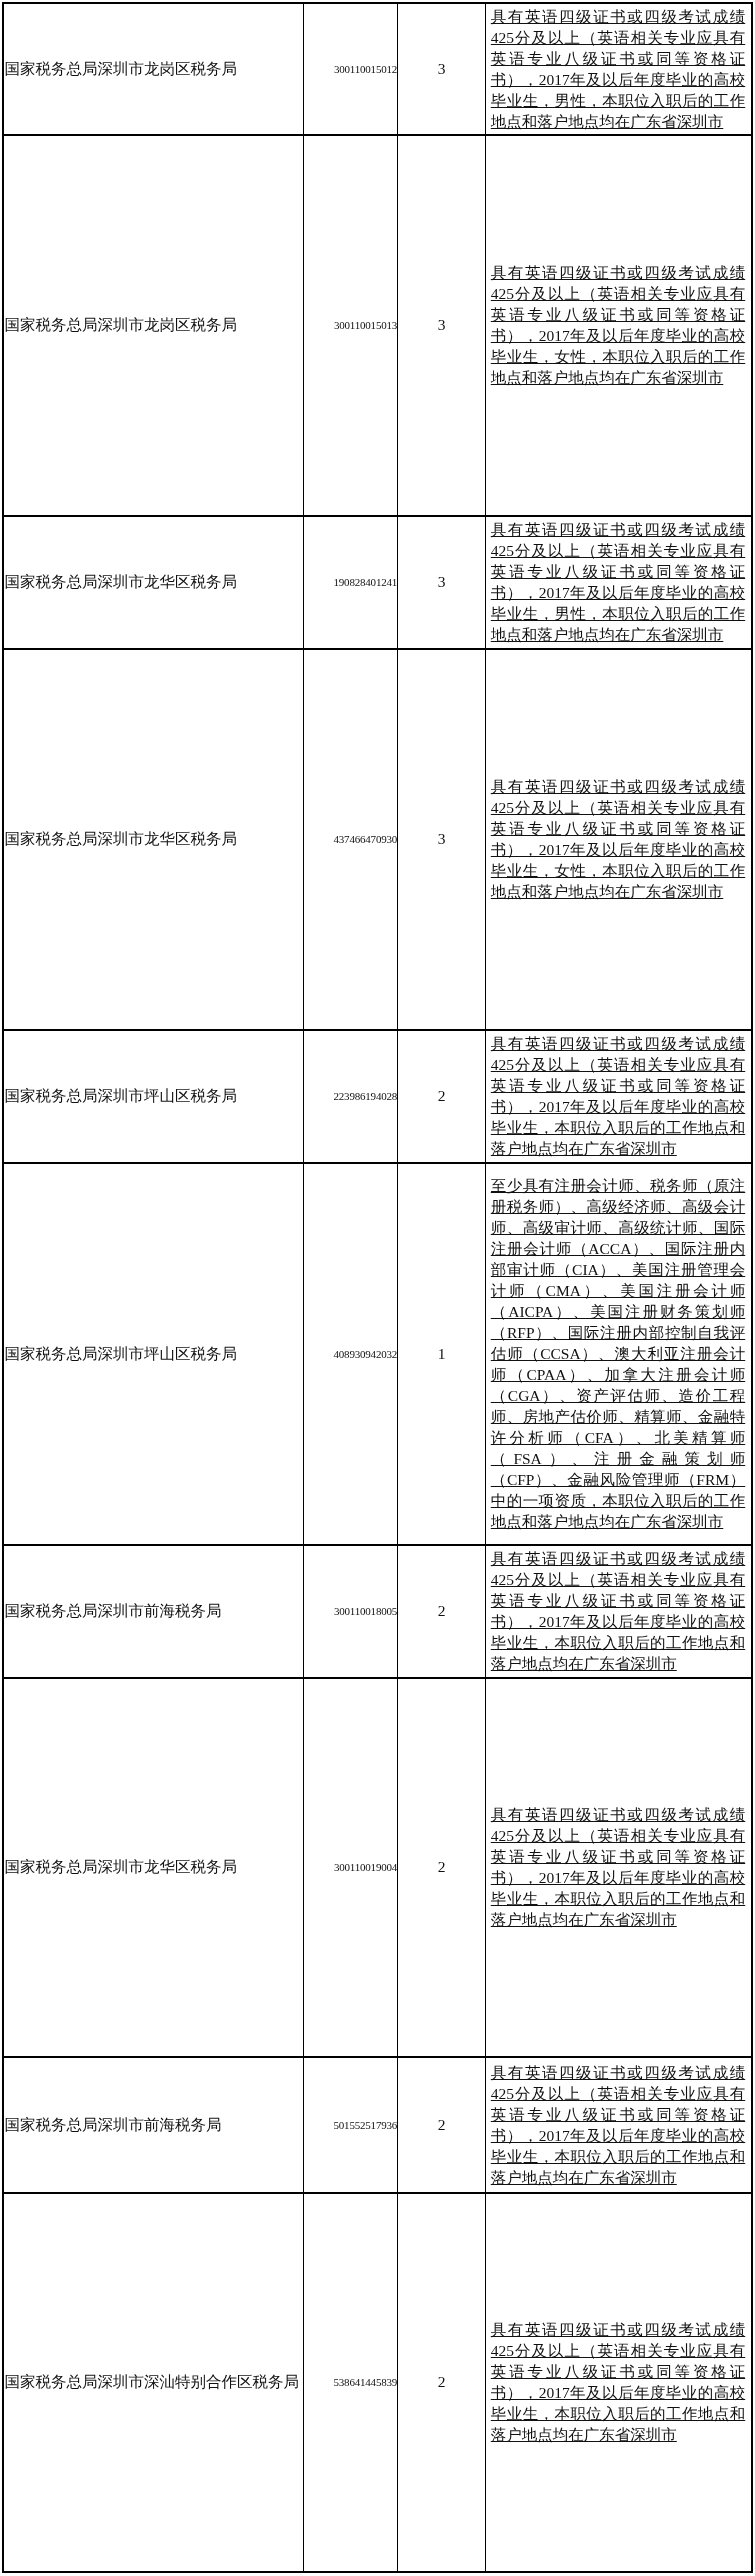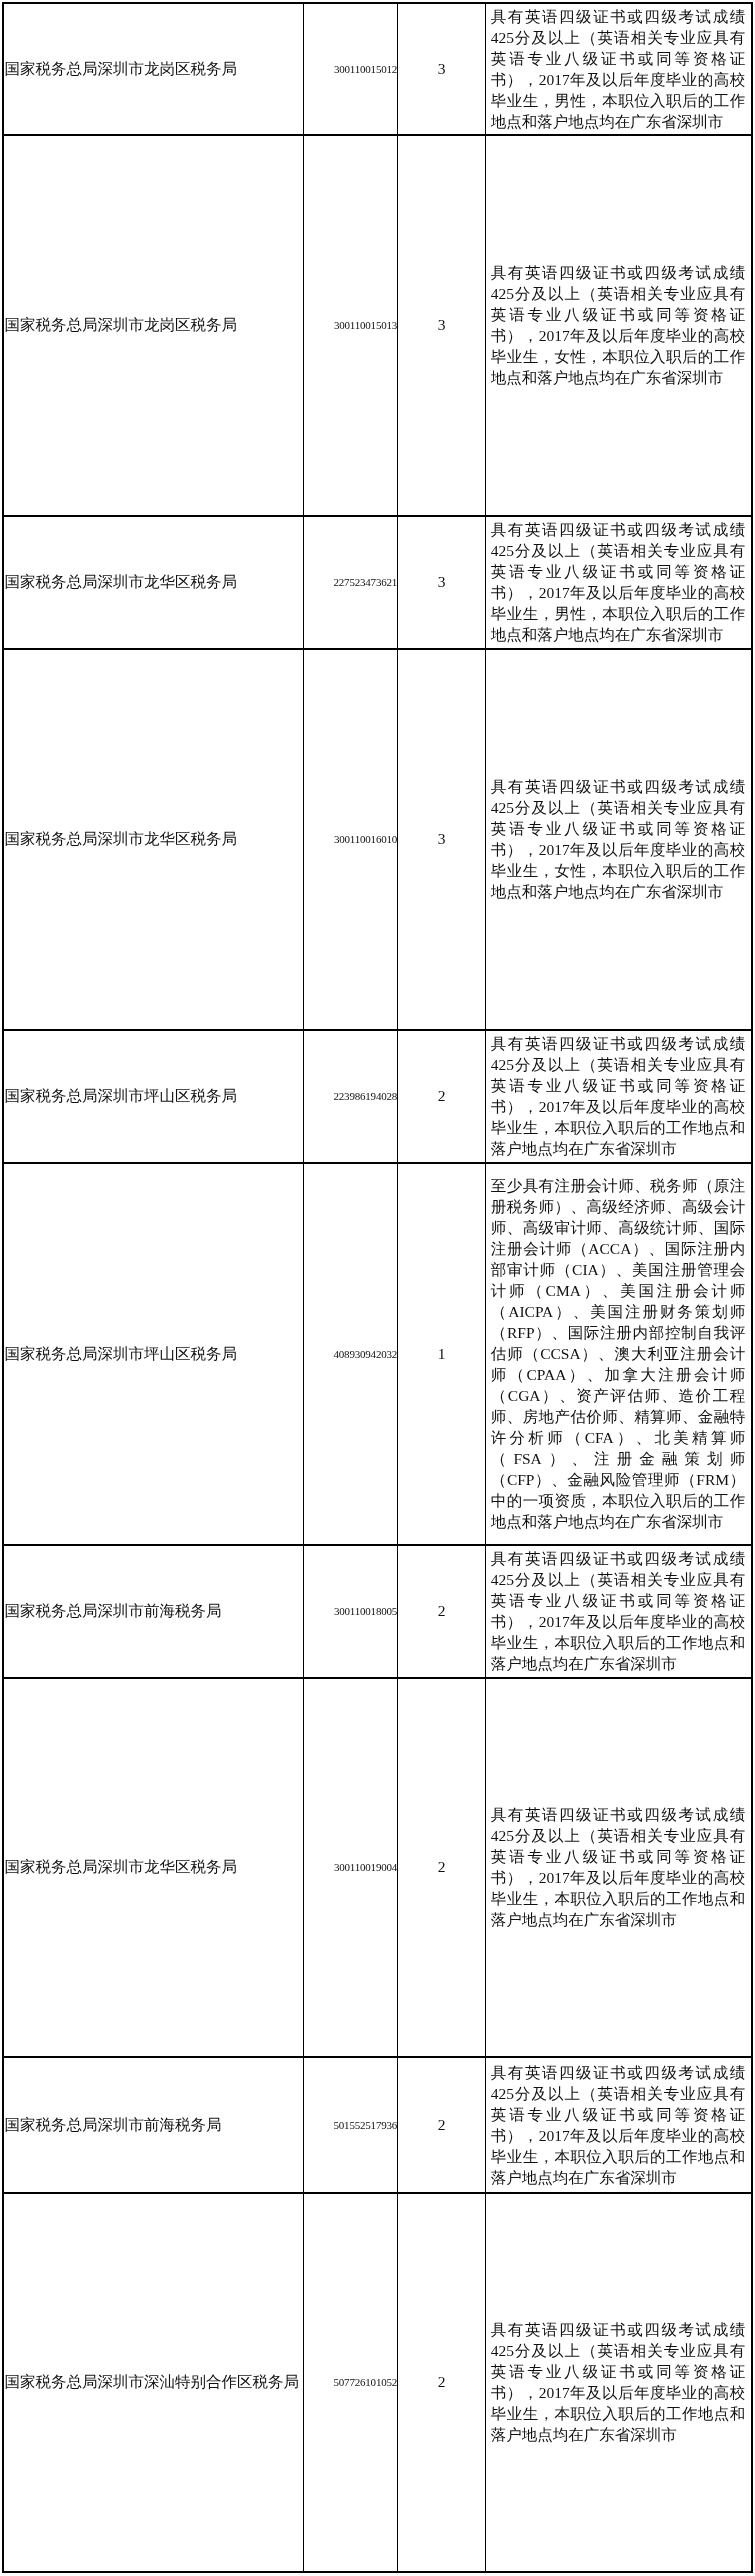--- a/index.html
+++ b/index.html
@@ -48,20 +48,21 @@
     text-align: center;
     font-size: 15.5px;
     padding: 0;
   }
   td.c-req {
     font-size: 15.5px;
     line-height: 21px;
     text-align: justify;
     text-align-last: left;
     padding: 1.6px 5.4px 1.6px 4.7px;
+    text-decoration: underline;
   }
 </style>
 </head>
 <body>
 
 <table class="position-table">
   <colgroup>
     <col style="width:301px">
     <col style="width:94px">
     <col style="width:88px">
@@ -75,27 +76,27 @@
         <td class="c-req">具有英语四级证书或四级考试成绩425分及以上（英语相关专业应具有英语专业八级证书或同等资格证书），2017年及以后年度毕业的高校毕业生，男性，本职位入职后的工作地点和落户地点均在广东省深圳市</td>
       </tr>
       <tr style="height: 381px;">
         <td class="c-org">国家税务总局深圳市龙岗区税务局</td>
         <td class="c-code">300110015013</td>
         <td class="c-count">3</td>
         <td class="c-req">具有英语四级证书或四级考试成绩425分及以上（英语相关专业应具有英语专业八级证书或同等资格证书），2017年及以后年度毕业的高校毕业生，女性，本职位入职后的工作地点和落户地点均在广东省深圳市</td>
       </tr>
       <tr style="height: 133px;">
         <td class="c-org">国家税务总局深圳市龙华区税务局</td>
-        <td class="c-code">227523473621</td>
+        <td class="c-code">190828401241</td>
         <td class="c-count">3</td>
         <td class="c-req">具有英语四级证书或四级考试成绩425分及以上（英语相关专业应具有英语专业八级证书或同等资格证书），2017年及以后年度毕业的高校毕业生，男性，本职位入职后的工作地点和落户地点均在广东省深圳市</td>
       </tr>
       <tr style="height: 381px;">
         <td class="c-org">国家税务总局深圳市龙华区税务局</td>
-        <td class="c-code">300110016010</td>
+        <td class="c-code">437466470930</td>
         <td class="c-count">3</td>
         <td class="c-req">具有英语四级证书或四级考试成绩425分及以上（英语相关专业应具有英语专业八级证书或同等资格证书），2017年及以后年度毕业的高校毕业生，女性，本职位入职后的工作地点和落户地点均在广东省深圳市</td>
       </tr>
       <tr style="height: 133px;">
         <td class="c-org">国家税务总局深圳市坪山区税务局</td>
         <td class="c-code">223986194028</td>
         <td class="c-count">2</td>
         <td class="c-req">具有英语四级证书或四级考试成绩425分及以上（英语相关专业应具有英语专业八级证书或同等资格证书），2017年及以后年度毕业的高校毕业生，本职位入职后的工作地点和落户地点均在广东省深圳市</td>
       </tr>
       <tr style="height: 382px;">
@@ -117,19 +118,19 @@
         <td class="c-req">具有英语四级证书或四级考试成绩425分及以上（英语相关专业应具有英语专业八级证书或同等资格证书），2017年及以后年度毕业的高校毕业生，本职位入职后的工作地点和落户地点均在广东省深圳市</td>
       </tr>
       <tr style="height: 136px;">
         <td class="c-org">国家税务总局深圳市前海税务局</td>
         <td class="c-code">501552517936</td>
         <td class="c-count">2</td>
         <td class="c-req">具有英语四级证书或四级考试成绩425分及以上（英语相关专业应具有英语专业八级证书或同等资格证书），2017年及以后年度毕业的高校毕业生，本职位入职后的工作地点和落户地点均在广东省深圳市</td>
       </tr>
       <tr style="height: 379px;">
         <td class="c-org">国家税务总局深圳市深汕特别合作区税务局</td>
-        <td class="c-code">507726101052</td>
+        <td class="c-code">538641445839</td>
         <td class="c-count">2</td>
         <td class="c-req">具有英语四级证书或四级考试成绩425分及以上（英语相关专业应具有英语专业八级证书或同等资格证书），2017年及以后年度毕业的高校毕业生，本职位入职后的工作地点和落户地点均在广东省深圳市</td>
       </tr>
     </tbody>
 </table>
 
 
 </body></html>

